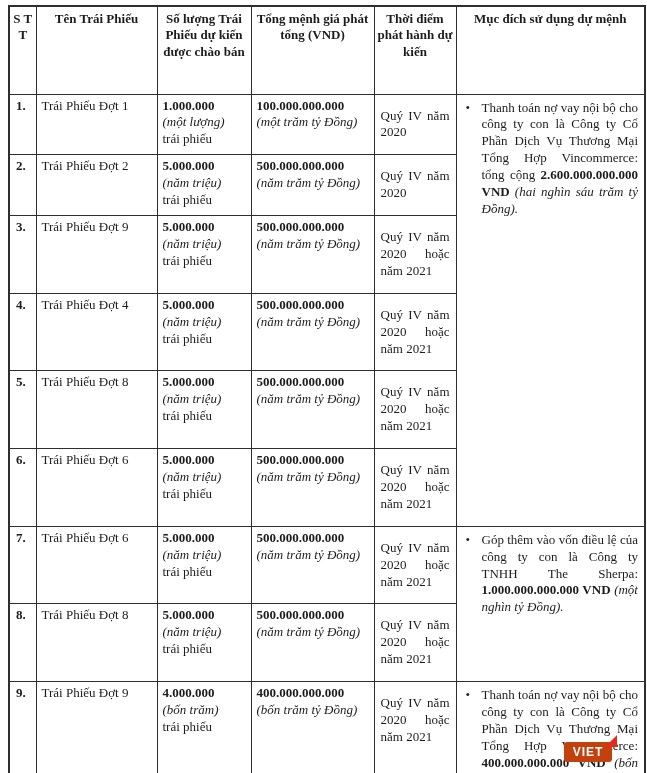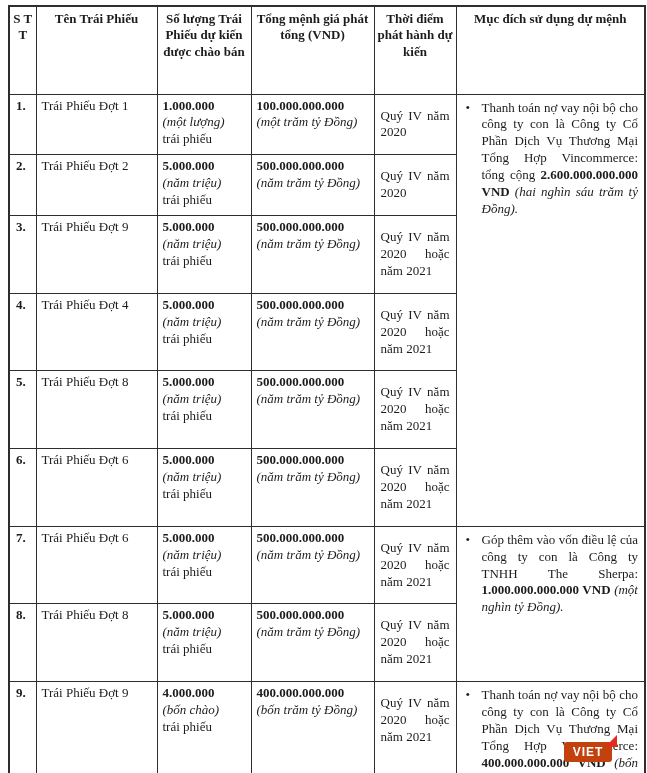--- a/index.html
+++ b/index.html
@@ -175,21 +175,21 @@
             <div class="val-num">500.000.000.000</div>
             <div class="val-words">(năm trăm tỷ Đồng)</div>
           </td>
           <td class="time">Quý IV năm 2020 hoặc năm 2021</td>
         </tr>
         <tr style="height: 123px;">
           <td class="stt">9.</td>
           <td class="name">Trái Phiếu Đợt 9</td>
           <td class="qty">
             <div class="qty-num">4.000.000</div>
-            <div class="qty-words">(bốn chào)</div>
+            <div class="qty-words">(bốn trăm)</div>
             <div class="qty-unit">trái phiếu</div>
           </td>
           <td class="val">
             <div class="val-num">400.000.000.000</div>
             <div class="val-words">(bốn trăm tỷ Đồng)</div>
           </td>
           <td class="time">Quý IV năm 2020 hoặc năm 2021</td>
           <td class="purpose" rowspan="1">
             <div class="bullet-item">
               <span class="bullet">•</span>

